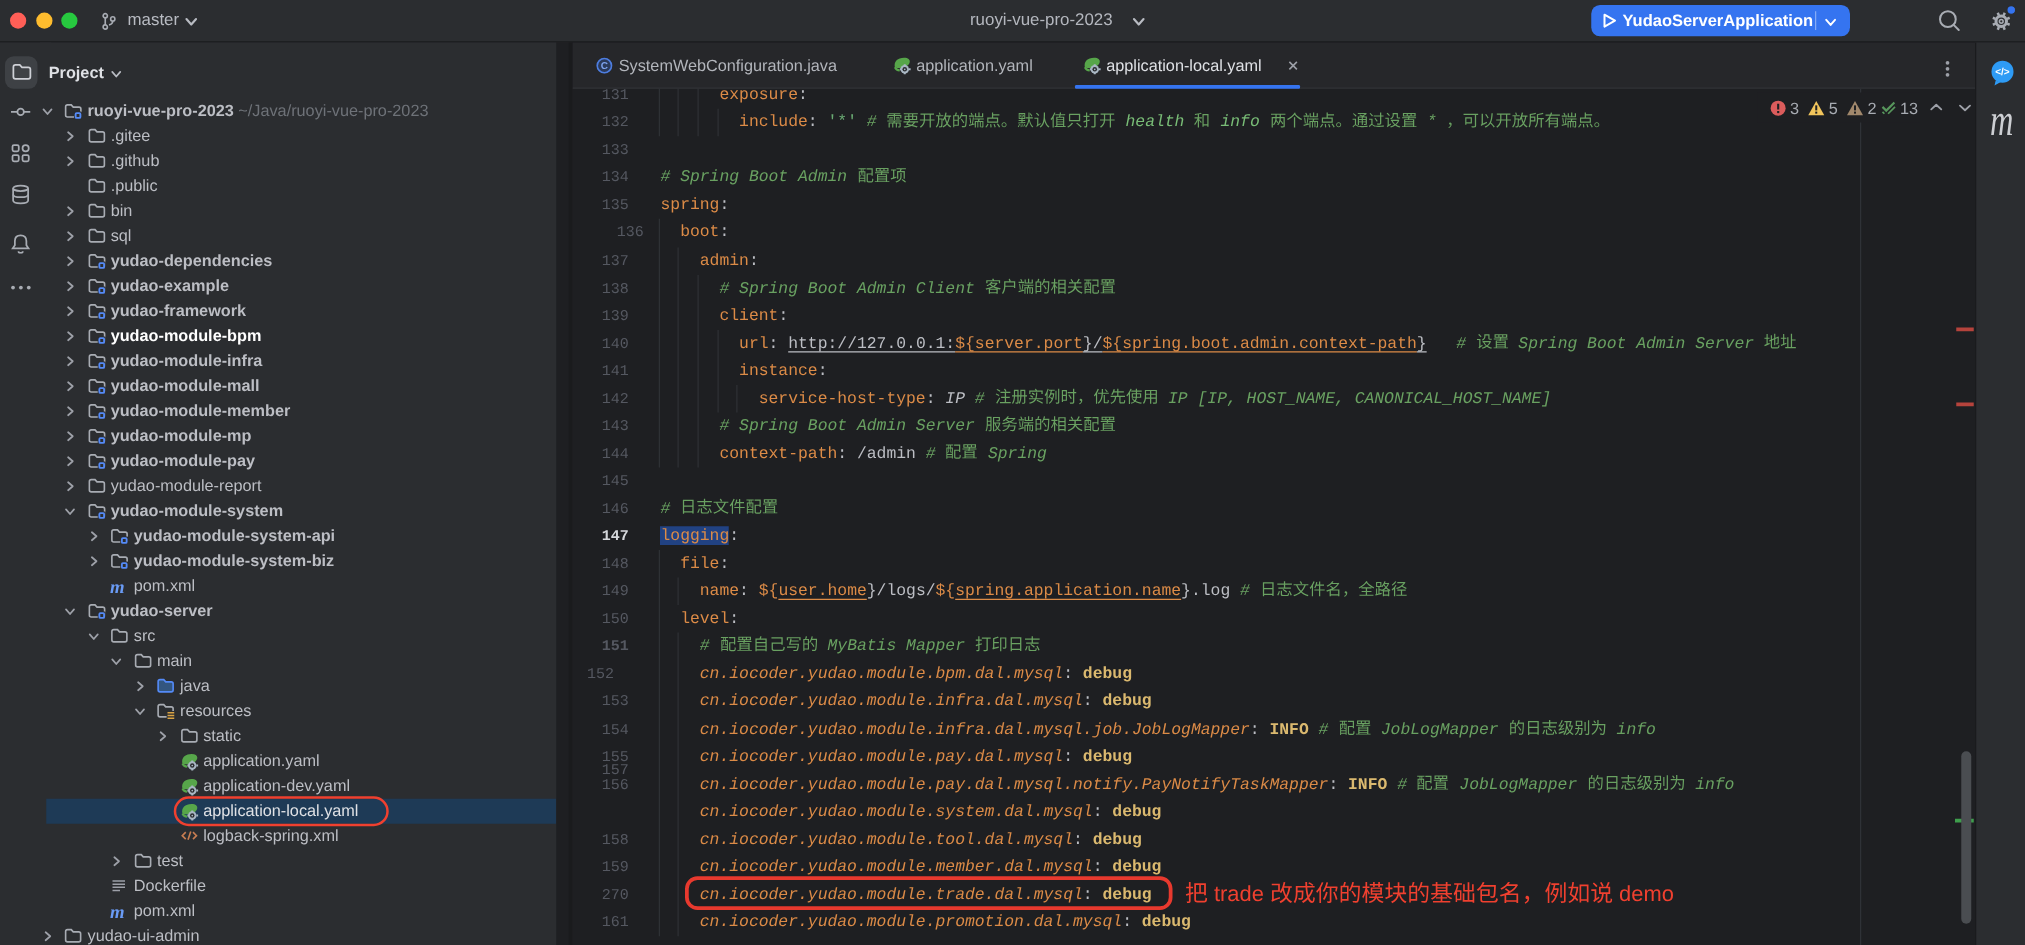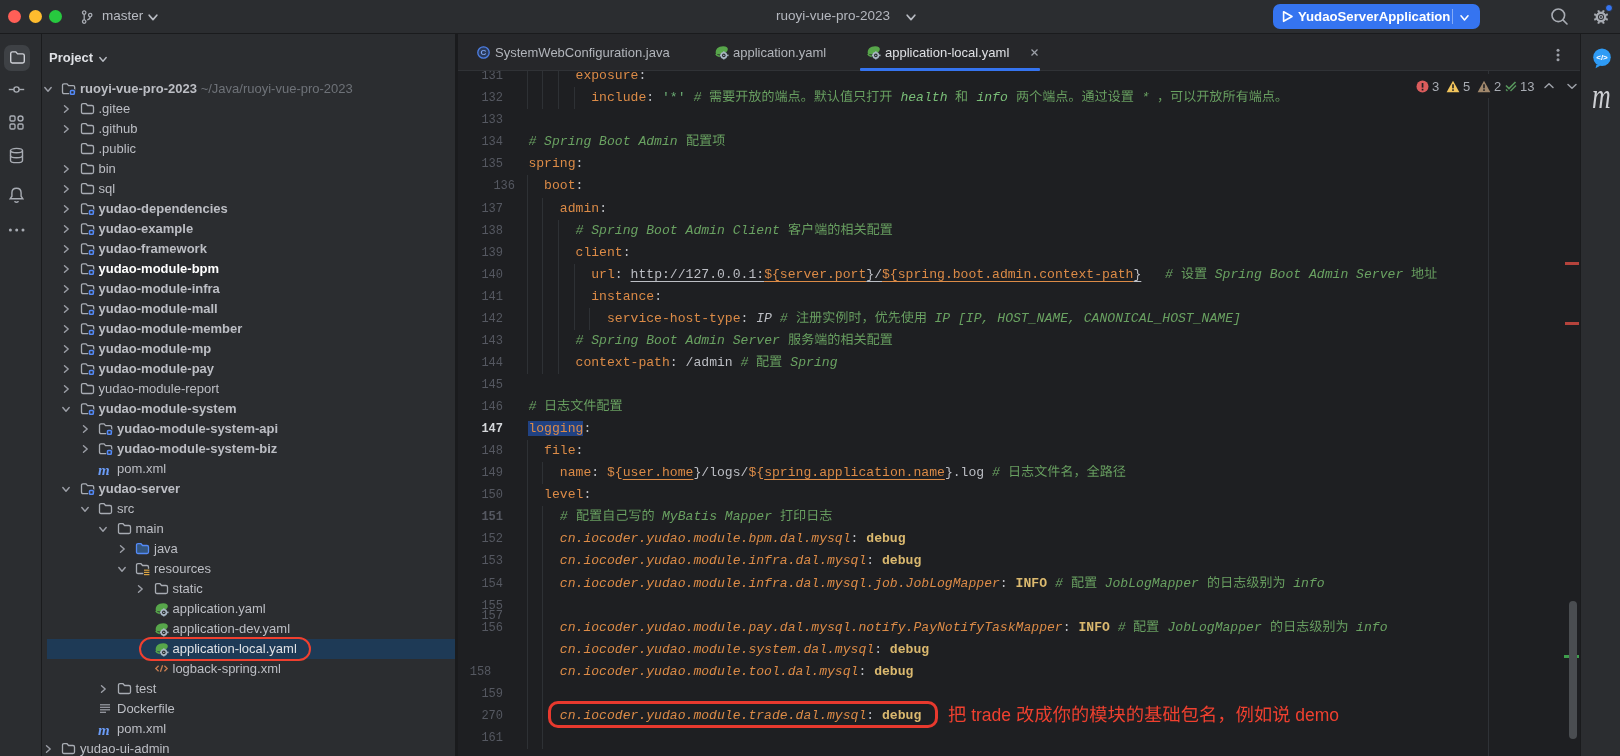--- a/index.html
+++ b/index.html
@@ -134,21 +134,21 @@
 <div class="abs" style="left:8px;top:192px">
       <svg width="18" height="8" viewBox="0 0 18 8" style="">
         <g fill="#A8ACB3">
           <circle cx="2.4" cy="4" r="1.5"></circle>
           <circle cx="8.7" cy="4" r="1.5"></circle>
           <circle cx="15" cy="4" r="1.5"></circle>
         </g>
       </svg>
     </div>
 </div>
-<div class="abs" style="left:42px;top:34px;width:413px;height:722px;background:#2B2D30;overflow:hidden">
+<div class="abs" style="left:32px;top:34px;width:413px;height:722px;background:#2B2D30;overflow:hidden">
 <div class="abs" style="left:7px;top:16px;font-size:13px;font-weight:700;color:#DFE1E5">Project</div>
 <div class="abs" style="left:56px;top:20px">
       <svg width="10" height="10" viewBox="0 0 10 10" style="">
         <g transform="scale(1.000)">
           <path d="M1.8 3.5 5 7.2 8.2 3.5" fill="none" stroke="#B8BBC2" stroke-width="1.4" stroke-linecap="round" stroke-linejoin="round"></path>
         </g>
       </svg>
     </div>
 <div class="abs" style="left:0.5px;top:50px">
       <svg width="10" height="10" viewBox="0 0 10 10" style="">
@@ -733,57 +733,60 @@
         <path transform="translate(26.2,12) scale(0.013100,-0.013100)" d="M239 411H774V264H239ZM239 482V631H774V482ZM239 194H774V46H239ZM455 842C447 802 431 747 416 703H163V-81H239V-25H774V-76H853V703H492C509 741 526 787 542 830Z"></path>
         <path transform="translate(39.3,12) scale(0.013100,-0.013100)" d="M153 454V81C153 -32 205 -58 366 -58C402 -58 706 -58 745 -58C907 -58 939 -11 957 169C934 173 901 186 881 199C869 46 853 16 746 16C678 16 415 16 363 16C252 16 230 28 230 81V381H751V318H830V781H140V705H751V454Z"></path>
         <path transform="translate(52.4,12) scale(0.013100,-0.013100)" d="M78 786V590H153V716H845V590H922V786ZM91 211V142H658V211ZM300 696C278 578 242 415 215 319H745C726 122 704 36 675 11C664 1 652 0 629 0C603 0 536 1 466 7C480 -13 489 -43 491 -64C556 -68 621 -69 654 -67C692 -65 715 -58 738 -35C777 3 799 103 823 352C825 363 826 387 826 387H310L339 514H799V580H353L375 688Z"></path>
         <path transform="translate(65.5,12) scale(0.013100,-0.013100)" d="M552 423C607 350 675 250 705 189L769 229C736 288 667 385 610 456ZM240 842C232 794 215 728 199 679H87V-54H156V25H435V679H268C285 722 304 778 321 828ZM156 612H366V401H156ZM156 93V335H366V93ZM598 844C566 706 512 568 443 479C461 469 492 448 506 436C540 484 572 545 600 613H856C844 212 828 58 796 24C784 10 773 7 753 7C730 7 670 8 604 13C618 -6 627 -38 629 -59C685 -62 744 -64 778 -61C814 -57 836 -49 859 -19C899 30 913 185 928 644C929 654 929 682 929 682H627C643 729 658 779 670 828Z"></path>
       </svg><span class="c i"> MyBatis Mapper </span><svg class="ck " style="width:52.4px;height:15px;vertical-align:-3px" viewBox="0 0 52.4 15" fill="#69A161">
         <path transform="translate(0.0,12) scale(0.013100,-0.013100)" d="M199 840V638H48V566H199V353C139 337 84 322 39 311L62 236L199 276V20C199 6 193 1 179 1C166 0 122 0 75 1C85 -19 96 -50 99 -70C169 -70 210 -68 237 -56C263 -44 273 -23 273 19V298L423 343L413 414L273 374V566H412V638H273V840ZM418 756V681H703V31C703 12 696 6 676 6C654 4 582 4 508 7C520 -15 534 -52 539 -74C634 -74 697 -73 734 -60C770 -47 783 -21 783 30V681H961V756Z"></path>
         <path transform="translate(13.1,12) scale(0.013100,-0.013100)" d="M93 37C118 53 157 65 457 143C454 159 452 190 452 212L179 147V414H456V487H179V675C275 698 378 727 455 760L395 820C327 785 207 748 103 723V183C103 144 78 124 60 115C72 96 88 57 93 37ZM533 770V-78H608V695H839V174C839 159 834 154 818 153C801 153 747 153 685 155C697 133 711 97 715 74C789 74 842 76 873 90C905 103 914 130 914 173V770Z"></path>
         <path transform="translate(26.2,12) scale(0.013100,-0.013100)" d="M253 352H752V71H253ZM253 426V697H752V426ZM176 772V-69H253V-4H752V-64H832V772Z"></path>
         <path transform="translate(39.3,12) scale(0.013100,-0.013100)" d="M270 256V38C270 -44 301 -66 416 -66C440 -66 618 -66 644 -66C741 -66 765 -33 776 98C755 103 724 113 707 126C702 19 693 2 639 2C600 2 450 2 420 2C356 2 345 9 345 39V256ZM378 316C460 268 556 194 601 143L656 194C608 246 510 315 430 361ZM744 232C794 147 850 33 873 -36L946 -5C921 62 862 174 812 257ZM150 247C130 169 95 68 50 5L117 -30C162 36 196 143 217 224ZM459 840V696H56V624H459V454H121V383H886V454H537V624H947V696H537V840Z"></path>
       </svg></div>
-<div class="ln" style="left:0;top:494.4px;">152</div>
+<div class="ln" style="left:0;top:494.4px;text-align:center;">152</div>
 <div class="cl" style="left:70.4px;top:494.4px"><span>    </span><span class="k i">cn.iocoder.yudao.module.bpm.dal.mysql</span><span>: </span><span class="v">debug</span></div>
 <div class="ln" style="left:0;top:516.4px;">153</div>
 <div class="cl" style="left:70.4px;top:516.4px"><span>    </span><span class="k i">cn.iocoder.yudao.module.infra.dal.mysql</span><span>: </span><span class="v">debug</span></div>
 <div class="ln" style="left:0;top:538.5px;">154</div>
 <div class="cl" style="left:70.4px;top:538.5px"><span>    </span><span class="k i">cn.iocoder.yudao.module.infra.dal.mysql.job.JobLogMapper</span><span>: </span><span class="v">INFO</span><span> </span><span class="c i"># </span><svg class="ck " style="width:26.2px;height:15px;vertical-align:-3px" viewBox="0 0 26.2 15" fill="#69A161">
         <path transform="translate(0.0,12) scale(0.013100,-0.013100)" d="M554 795V723H858V480H557V46C557 -46 585 -70 678 -70C697 -70 825 -70 846 -70C937 -70 959 -24 968 139C947 144 916 158 898 171C893 27 886 1 841 1C813 1 707 1 686 1C640 1 631 8 631 46V408H858V340H930V795ZM143 158H420V54H143ZM143 214V553H211V474C211 420 201 355 143 304C153 298 169 283 176 274C239 332 253 412 253 473V553H309V364C309 316 321 307 361 307C368 307 402 307 410 307H420V214ZM57 801V734H201V618H82V-76H143V-7H420V-62H482V618H369V734H505V801ZM255 618V734H314V618ZM352 553H420V351L417 353C415 351 413 350 402 350C395 350 370 350 365 350C353 350 352 352 352 365Z"></path>
         <path transform="translate(13.1,12) scale(0.013100,-0.013100)" d="M651 748H820V658H651ZM417 748H582V658H417ZM189 748H348V658H189ZM190 427V6H57V-50H945V6H808V427H495L509 486H922V545H520L531 603H895V802H117V603H454L446 545H68V486H436L424 427ZM262 6V68H734V6ZM262 275H734V217H262ZM262 320V376H734V320ZM262 172H734V113H262Z"></path>
       </svg><span class="c i"> JobLogMapper </span><svg class="ck " style="width:78.6px;height:15px;vertical-align:-3px" viewBox="0 0 78.6 15" fill="#69A161">
         <path transform="translate(0.0,12) scale(0.013100,-0.013100)" d="M552 423C607 350 675 250 705 189L769 229C736 288 667 385 610 456ZM240 842C232 794 215 728 199 679H87V-54H156V25H435V679H268C285 722 304 778 321 828ZM156 612H366V401H156ZM156 93V335H366V93ZM598 844C566 706 512 568 443 479C461 469 492 448 506 436C540 484 572 545 600 613H856C844 212 828 58 796 24C784 10 773 7 753 7C730 7 670 8 604 13C618 -6 627 -38 629 -59C685 -62 744 -64 778 -61C814 -57 836 -49 859 -19C899 30 913 185 928 644C929 654 929 682 929 682H627C643 729 658 779 670 828Z"></path>
         <path transform="translate(13.1,12) scale(0.013100,-0.013100)" d="M253 352H752V71H253ZM253 426V697H752V426ZM176 772V-69H253V-4H752V-64H832V772Z"></path>
         <path transform="translate(26.2,12) scale(0.013100,-0.013100)" d="M270 256V38C270 -44 301 -66 416 -66C440 -66 618 -66 644 -66C741 -66 765 -33 776 98C755 103 724 113 707 126C702 19 693 2 639 2C600 2 450 2 420 2C356 2 345 9 345 39V256ZM378 316C460 268 556 194 601 143L656 194C608 246 510 315 430 361ZM744 232C794 147 850 33 873 -36L946 -5C921 62 862 174 812 257ZM150 247C130 169 95 68 50 5L117 -30C162 36 196 143 217 224ZM459 840V696H56V624H459V454H121V383H886V454H537V624H947V696H537V840Z"></path>
         <path transform="translate(39.3,12) scale(0.013100,-0.013100)" d="M42 56 60 -18C155 18 280 66 398 113L383 178C258 132 127 84 42 56ZM400 775V705H512C500 384 465 124 329 -36C347 -46 382 -70 395 -82C481 30 528 177 555 355C589 273 631 197 680 130C620 63 548 12 470 -24C486 -36 512 -64 523 -82C597 -45 666 6 726 73C781 10 844 -42 915 -78C926 -59 949 -32 966 -18C894 16 829 67 773 130C842 223 895 341 926 486L879 505L865 502H763C788 584 817 689 840 775ZM587 705H746C722 611 692 506 667 436H839C814 339 775 257 726 187C659 278 607 386 572 499C579 564 583 633 587 705ZM55 423C70 430 94 436 223 453C177 387 134 334 115 313C84 275 60 250 38 246C46 227 57 192 61 177C83 193 117 206 384 286C381 302 379 331 379 349L183 294C257 382 330 487 393 593L330 631C311 593 289 556 266 520L134 506C195 593 255 703 301 809L232 841C189 719 113 589 90 555C67 521 50 498 31 493C40 474 51 438 55 423Z"></path>
         <path transform="translate(52.4,12) scale(0.013100,-0.013100)" d="M626 720V165H699V720ZM838 821V18C838 0 832 -5 813 -6C795 -7 737 -7 669 -5C681 -27 692 -61 696 -81C785 -81 838 -79 870 -66C900 -54 913 -31 913 19V821ZM162 728H420V536H162ZM93 796V467H492V796ZM235 442 230 355H56V287H223C205 148 160 38 33 -28C49 -40 71 -66 80 -84C223 -5 273 125 294 287H433C424 99 414 27 398 9C390 0 381 -2 366 -2C350 -2 311 -2 268 2C280 -18 288 -47 289 -70C333 -72 377 -72 400 -69C427 -67 444 -60 461 -39C487 -9 497 81 508 322C508 333 509 355 509 355H301L306 442Z"></path>
         <path transform="translate(65.5,12) scale(0.013100,-0.013100)" d="M162 784C202 737 247 673 267 632L335 665C314 706 267 768 226 812ZM499 371C550 310 609 226 635 173L701 209C674 261 613 342 561 401ZM411 838V720C411 682 410 642 407 599H82V524H399C374 346 295 145 55 -11C73 -23 101 -49 114 -66C370 104 452 328 476 524H821C807 184 791 50 761 19C750 7 739 4 717 5C693 5 630 5 562 11C577 -11 587 -44 588 -67C650 -70 713 -72 748 -69C785 -65 808 -57 831 -28C870 18 884 159 900 560C900 572 901 599 901 599H484C486 641 487 682 487 719V838Z"></path>
       </svg><span class="c i"> info</span></div>
 <div class="ln" style="left:0;top:560.5px;">155</div>
+<div class="cl" style="left:70.4px;top:560.5px"><span>    </span><span class="k i">cn.iocoder.yudao.module.pay.dal.mysql</span><span>: </span><span class="v">debug</span></div>
 <div class="ln" style="left:0;top:582.6px;">156</div>
 <div class="cl" style="left:70.4px;top:582.6px"><span>    </span><span class="k i">cn.iocoder.yudao.module.pay.dal.mysql.notify.PayNotifyTaskMapper</span><span>: </span><span class="v">INFO</span><span> </span><span class="c i"># </span><svg class="ck " style="width:26.2px;height:15px;vertical-align:-3px" viewBox="0 0 26.2 15" fill="#69A161">
         <path transform="translate(0.0,12) scale(0.013100,-0.013100)" d="M554 795V723H858V480H557V46C557 -46 585 -70 678 -70C697 -70 825 -70 846 -70C937 -70 959 -24 968 139C947 144 916 158 898 171C893 27 886 1 841 1C813 1 707 1 686 1C640 1 631 8 631 46V408H858V340H930V795ZM143 158H420V54H143ZM143 214V553H211V474C211 420 201 355 143 304C153 298 169 283 176 274C239 332 253 412 253 473V553H309V364C309 316 321 307 361 307C368 307 402 307 410 307H420V214ZM57 801V734H201V618H82V-76H143V-7H420V-62H482V618H369V734H505V801ZM255 618V734H314V618ZM352 553H420V351L417 353C415 351 413 350 402 350C395 350 370 350 365 350C353 350 352 352 352 365Z"></path>
         <path transform="translate(13.1,12) scale(0.013100,-0.013100)" d="M651 748H820V658H651ZM417 748H582V658H417ZM189 748H348V658H189ZM190 427V6H57V-50H945V6H808V427H495L509 486H922V545H520L531 603H895V802H117V603H454L446 545H68V486H436L424 427ZM262 6V68H734V6ZM262 275H734V217H262ZM262 320V376H734V320ZM262 172H734V113H262Z"></path>
       </svg><span class="c i"> JobLogMapper </span><svg class="ck " style="width:78.6px;height:15px;vertical-align:-3px" viewBox="0 0 78.6 15" fill="#69A161">
         <path transform="translate(0.0,12) scale(0.013100,-0.013100)" d="M552 423C607 350 675 250 705 189L769 229C736 288 667 385 610 456ZM240 842C232 794 215 728 199 679H87V-54H156V25H435V679H268C285 722 304 778 321 828ZM156 612H366V401H156ZM156 93V335H366V93ZM598 844C566 706 512 568 443 479C461 469 492 448 506 436C540 484 572 545 600 613H856C844 212 828 58 796 24C784 10 773 7 753 7C730 7 670 8 604 13C618 -6 627 -38 629 -59C685 -62 744 -64 778 -61C814 -57 836 -49 859 -19C899 30 913 185 928 644C929 654 929 682 929 682H627C643 729 658 779 670 828Z"></path>
         <path transform="translate(13.1,12) scale(0.013100,-0.013100)" d="M253 352H752V71H253ZM253 426V697H752V426ZM176 772V-69H253V-4H752V-64H832V772Z"></path>
         <path transform="translate(26.2,12) scale(0.013100,-0.013100)" d="M270 256V38C270 -44 301 -66 416 -66C440 -66 618 -66 644 -66C741 -66 765 -33 776 98C755 103 724 113 707 126C702 19 693 2 639 2C600 2 450 2 420 2C356 2 345 9 345 39V256ZM378 316C460 268 556 194 601 143L656 194C608 246 510 315 430 361ZM744 232C794 147 850 33 873 -36L946 -5C921 62 862 174 812 257ZM150 247C130 169 95 68 50 5L117 -30C162 36 196 143 217 224ZM459 840V696H56V624H459V454H121V383H886V454H537V624H947V696H537V840Z"></path>
         <path transform="translate(39.3,12) scale(0.013100,-0.013100)" d="M42 56 60 -18C155 18 280 66 398 113L383 178C258 132 127 84 42 56ZM400 775V705H512C500 384 465 124 329 -36C347 -46 382 -70 395 -82C481 30 528 177 555 355C589 273 631 197 680 130C620 63 548 12 470 -24C486 -36 512 -64 523 -82C597 -45 666 6 726 73C781 10 844 -42 915 -78C926 -59 949 -32 966 -18C894 16 829 67 773 130C842 223 895 341 926 486L879 505L865 502H763C788 584 817 689 840 775ZM587 705H746C722 611 692 506 667 436H839C814 339 775 257 726 187C659 278 607 386 572 499C579 564 583 633 587 705ZM55 423C70 430 94 436 223 453C177 387 134 334 115 313C84 275 60 250 38 246C46 227 57 192 61 177C83 193 117 206 384 286C381 302 379 331 379 349L183 294C257 382 330 487 393 593L330 631C311 593 289 556 266 520L134 506C195 593 255 703 301 809L232 841C189 719 113 589 90 555C67 521 50 498 31 493C40 474 51 438 55 423Z"></path>
         <path transform="translate(52.4,12) scale(0.013100,-0.013100)" d="M626 720V165H699V720ZM838 821V18C838 0 832 -5 813 -6C795 -7 737 -7 669 -5C681 -27 692 -61 696 -81C785 -81 838 -79 870 -66C900 -54 913 -31 913 19V821ZM162 728H420V536H162ZM93 796V467H492V796ZM235 442 230 355H56V287H223C205 148 160 38 33 -28C49 -40 71 -66 80 -84C223 -5 273 125 294 287H433C424 99 414 27 398 9C390 0 381 -2 366 -2C350 -2 311 -2 268 2C280 -18 288 -47 289 -70C333 -72 377 -72 400 -69C427 -67 444 -60 461 -39C487 -9 497 81 508 322C508 333 509 355 509 355H301L306 442Z"></path>
         <path transform="translate(65.5,12) scale(0.013100,-0.013100)" d="M162 784C202 737 247 673 267 632L335 665C314 706 267 768 226 812ZM499 371C550 310 609 226 635 173L701 209C674 261 613 342 561 401ZM411 838V720C411 682 410 642 407 599H82V524H399C374 346 295 145 55 -11C73 -23 101 -49 114 -66C370 104 452 328 476 524H821C807 184 791 50 761 19C750 7 739 4 717 5C693 5 630 5 562 11C577 -11 587 -44 588 -67C650 -70 713 -72 748 -69C785 -65 808 -57 831 -28C870 18 884 159 900 560C900 572 901 599 901 599H484C486 641 487 682 487 719V838Z"></path>
       </svg><span class="c i"> info</span></div>
 <div class="ln" style="left:0;top:571px;">157</div>
 <div class="cl" style="left:70.4px;top:604.7px"><span>    </span><span class="k i">cn.iocoder.yudao.module.system.dal.mysql</span><span>: </span><span class="v">debug</span></div>
-<div class="ln" style="left:0;top:626.7px;text-align:center;">158</div>
+<div class="ln" style="left:0;top:626.7px;">158</div>
 <div class="cl" style="left:70.4px;top:626.7px"><span>    </span><span class="k i">cn.iocoder.yudao.module.tool.dal.mysql</span><span>: </span><span class="v">debug</span></div>
 <div class="ln" style="left:0;top:648.8px;">159</div>
+<div class="cl" style="left:70.4px;top:648.8px"><span>    </span><span class="k i">cn.iocoder.yudao.module.member.dal.mysql</span><span>: </span><span class="v">debug</span></div>
 <div class="ln" style="left:0;top:670.8px;">270</div>
 <div class="cl" style="left:70.4px;top:670.8px"><span>    </span><span class="k i">cn.iocoder.yudao.module.trade.dal.mysql</span><span>: </span><span class="v">debug</span></div>
 <div class="ln" style="left:0;top:692.9px;">161</div>
+<div class="cl" style="left:70.4px;top:692.9px"><span>    </span><span class="k i">cn.iocoder.yudao.module.promotion.dal.mysql</span><span>: </span><span class="v">debug</span></div>
 <div class="abs" style="left:0;top:0;width:1122px;height:37px;background:#26272A;border-bottom:1px solid #303236"></div>
 <div class="abs" style="left:18px;top:11px">
       <svg width="15" height="15" viewBox="0 0 15 15" style="">
         <circle cx="7.5" cy="7.5" r="6.2" fill="#2A3A5A"></circle>
         <circle cx="7.5" cy="7.5" r="5.7" fill="none" stroke="#4D7DE0" stroke-width="1.3"></circle>
         <text x="7.5" y="10.4" text-anchor="middle" font-family="Liberation Sans" font-size="8" font-weight="700" fill="#7DA3EE">C</text>
       </svg>
     </div>
 <div class="abs" style="left:37px;top:11px;font-size:13px;color:#B2B5BB">SystemWebConfiguration.java</div>
 <div class="abs" style="left:256px;top:11px">

